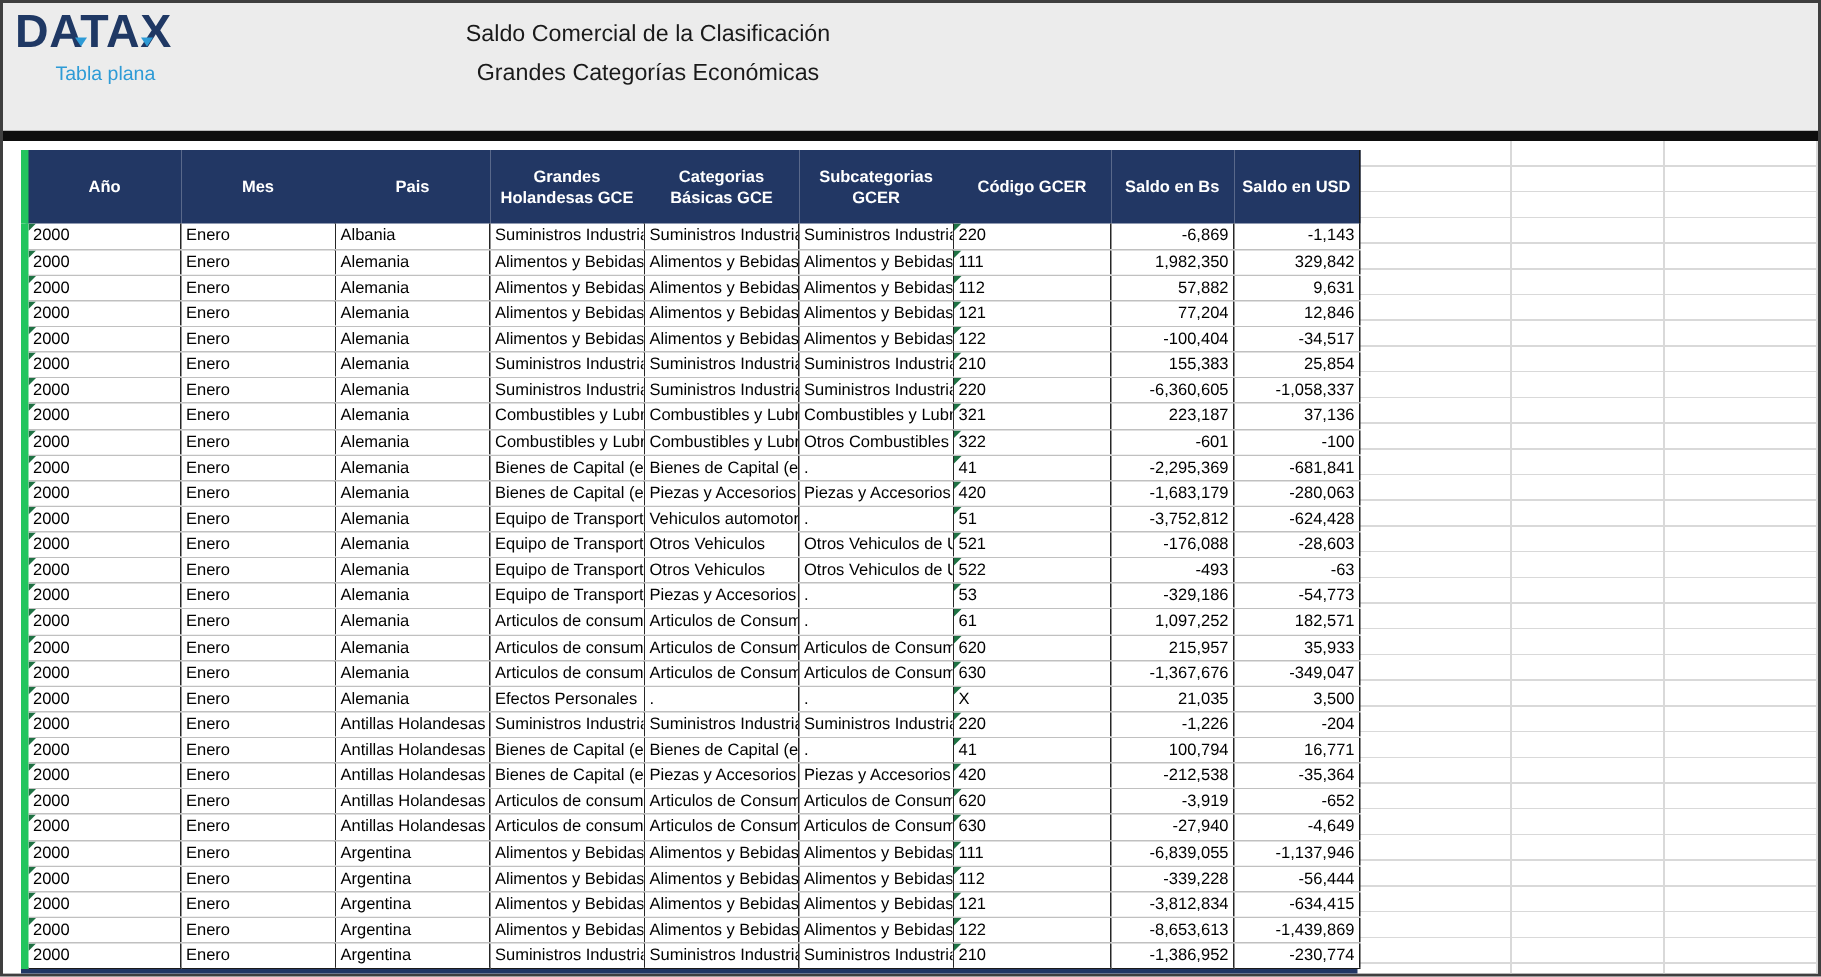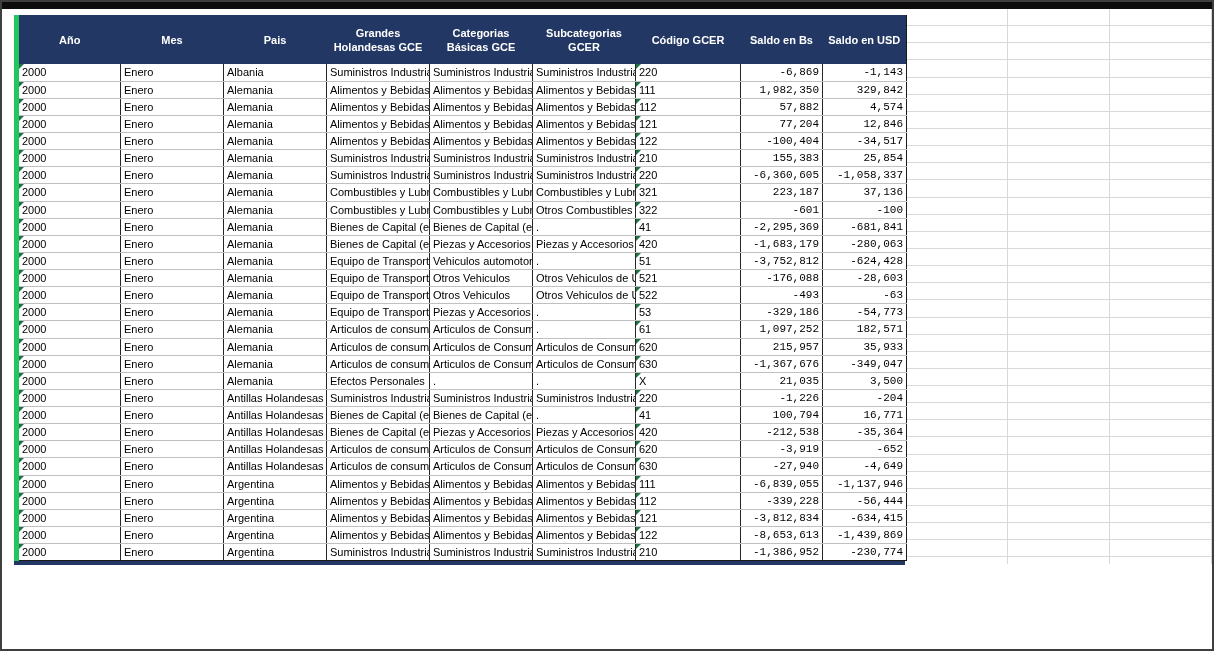--- a/index.html
+++ b/index.html
@@ -50,35 +50,47 @@
     font-size:11px; font-weight:bold; text-align:center; vertical-align:middle;
     white-space:pre-line; line-height:14px; padding:0 2px;
   }
   .datatable tbody td {
     position:relative; height:17.14px; font-size:11px; color:#000000;
     white-space:nowrap; overflow:hidden; padding:0 3px; line-height:16px;
     border-bottom:1px solid #c0c0c0; background:#ffffff; vertical-align:middle;
   }
   .datatable tbody td:not(:first-child) { border-left:1px solid #262626; }
   .datatable tbody tr:last-child td { border-bottom:1px solid #1a1a1a; }
-  .datatable tbody td.num { text-align:right;font-family:Liberation Mono, monospace; }
+  .datatable tbody td.num { text-align:right; }
   .tri {
     position:absolute; left:0; top:0; width:0; height:0;
     border-top:5px solid #1f7244; border-right:5px solid transparent;
   }
   .bottombar {
     position:absolute; left:12px; top:552px; width:891px; height:4px;
     background:#223764;
   }
 </style>
 </head>
 <body>
 
 <div class="screen">
 
+  <div class="titlebar">
+    <div class="logo">
+      <div class="brand">DATAX</div>
+      <span class="logo-mark m1"></span>
+      <span class="logo-mark m2"></span>
+      <div class="subtitle">Tabla plana</div>
+    </div>
+    <div class="titleblock">
+      <div>Saldo Comercial de la Clasificación</div>
+      <div>Grandes Categorías Económicas</div>
+    </div>
+  </div>
 
   <div class="blackbar"></div>
 
   <div class="sheet">
     <div class="grid-right"></div>
 
     <table class="datatable">
       <colgroup id="cols">
           <col style="width: 104px;">
           <col style="width: 103px;">
@@ -131,21 +143,21 @@
           </tr>
           <tr>
             <td><span class="tri"></span>2000</td>
             <td>Enero</td>
             <td>Alemania</td>
             <td>Alimentos y Bebidas</td>
             <td>Alimentos y Bebidas B</td>
             <td>Alimentos y Bebidas B</td>
             <td><span class="tri"></span>112</td>
             <td class="num">57,882</td>
-            <td class="num">4,574</td>
+            <td class="num">9,631</td>
           </tr>
           <tr>
             <td><span class="tri"></span>2000</td>
             <td>Enero</td>
             <td>Alemania</td>
             <td>Alimentos y Bebidas</td>
             <td>Alimentos y Bebidas B</td>
             <td>Alimentos y Bebidas B</td>
             <td><span class="tri"></span>121</td>
             <td class="num">77,204</td>

